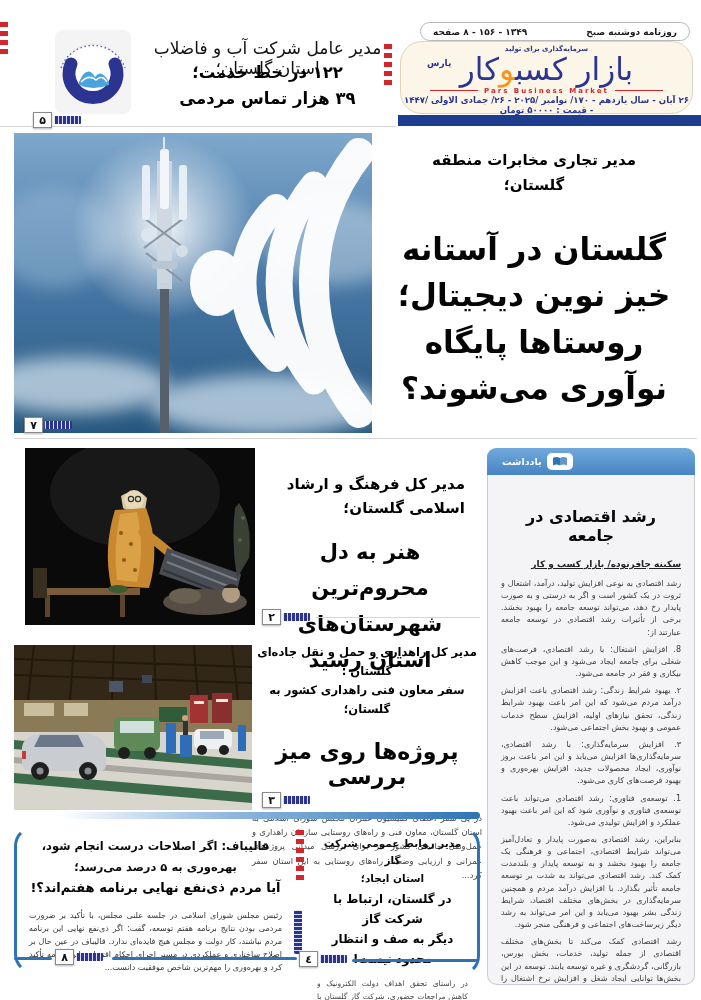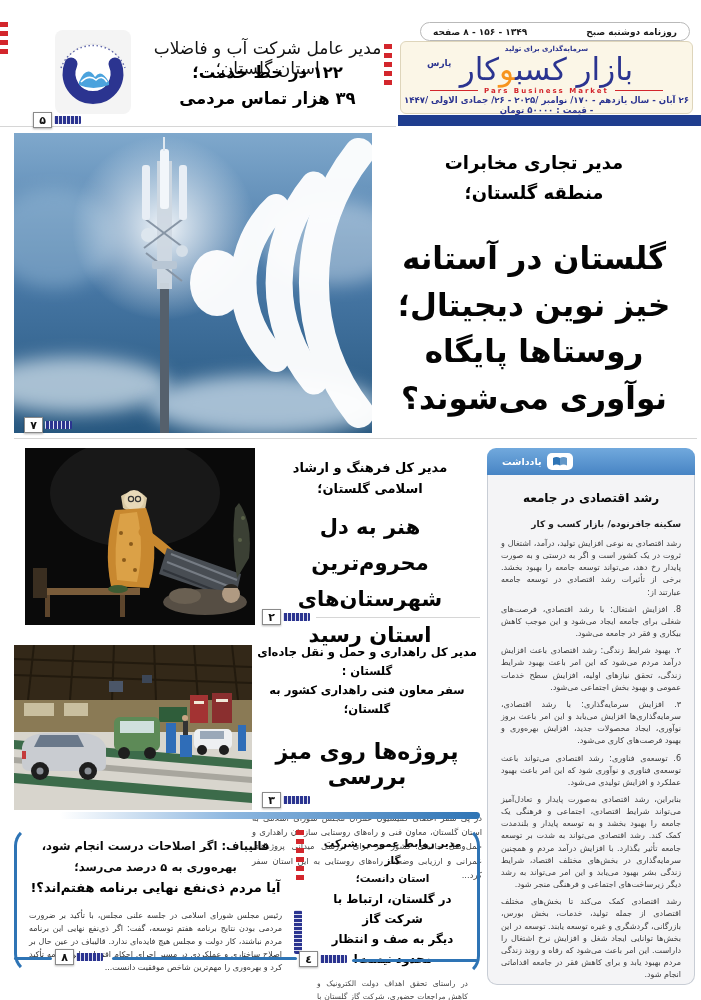--- a/index.html
+++ b/index.html
@@ -6,21 +6,21 @@
   html,body { background:#ffffff; }
   body { font-family:"DejaVu Sans", sans-serif; }
   .page { position:relative; width:701px; height:1000px; background:#fff; overflow:hidden; margin:0 auto; }
   .abs { position:absolute; }
 
   
   .issue-pill { left:420px; top:22px; width:270px; height:19px; border:1px solid #b9b9b9; border-radius:10px;
     display:flex; direction:rtl; justify-content:space-between; align-items:center; padding:0 12px;
     font-size:9px; font-weight:bold; color:#1a1a1a; background:#fff; }
   .mast-box { left:400px; top:41px; width:293px; height:73px; background:#fbf6e7; border:1px solid #ded5bb;
-    border-radius:6px; text-align:center; direction:rtl; }
+    border-radius:22px; text-align:center; direction:rtl; }
   .mast-tagline { font-size:7px; color:#2b3490; padding-top:3px; font-weight:bold; }
   .mast-logo { font-size:31px; font-weight:normal; color:#2b3490; line-height:1.05; letter-spacing:-1px; }
   .mast-logo .vav { color:#f7941d; }
   .mast-pars { position:absolute; left:26px; top:16px; font-size:9px; font-weight:bold; color:#2b3490; }
   .mast-en { display:flex; align-items:center; justify-content:center; gap:6px; margin-top:1px; }
   .mast-en span { font-size:7px; letter-spacing:2px; color:#d3262c; font-weight:bold; }
   .mast-en i { display:block; width:48px; height:1px; background:#d3262c; }
   .mast-date { font-size:8.6px; color:#2b3490; font-weight:bold; margin-top:0; }
   .navy-bar { left:398px; top:115px; width:303px; height:11px; background:#1f3d8e; }
   .rule { background:#d6d6d6; height:1px; }
@@ -40,26 +40,26 @@
   .pnum { width:19px; height:16px; background:#fff; border:1px solid #8a8a8a; box-shadow:0 1px 2px rgba(0,0,0,.3);
     font-size:11px; font-weight:bold; display:flex; align-items:center; justify-content:center; color:#111; }
   .pstrip { width:27px; height:8px; background:#2b3490; border-radius:1px;
     background-image:repeating-linear-gradient(90deg, rgba(255,255,255,.85) 0 1px, transparent 1px 4px); }
 
   
   .photo { display:block; }
 
   
   .telecom-text { left:378px; top:148px; width:312px; direction:rtl; text-align:center; }
-  .telecom-kicker { width:210px; margin:0 auto; font-size:18px; font-weight:bold; color:#000; line-height:1.65; }
+  .telecom-kicker { width:210px; margin:0 auto; font-size:15px; font-weight:bold; color:#000; line-height:1.65; }
   .telecom-head { margin-top:28px; font-size:31px; font-weight:bold; color:#050505; line-height:1.5; letter-spacing:-0.5px; }
 
   
   .culture-text { left:258px; top:458px; width:224px; direction:rtl; text-align:center; }
-  .culture-kicker { width:190px; margin:0 auto; font-size:13px; font-weight:bold; color:#000; line-height:1.6; }
+  .culture-kicker { width:190px; margin:14px auto; font-size:15px; font-weight:bold; color:#000; line-height:1.6;text-align:right; }
   .culture-head { margin-top:9px; font-size:21px; font-weight:bold; color:#050505; line-height:1.72; letter-spacing:-0.3px; }
 
   
   .roads-text { left:252px; top:643px; width:230px; direction:rtl; text-align:center; }
   .roads-kicker { font-size:11.5px; font-weight:bold; color:#000; line-height:1.65; }
   .roads-head { margin-top:20px; font-size:22px; font-weight:bold; color:#050505; }
   .roads-body { margin-top:22px; font-size:8.4px; color:#444; text-align:justify; line-height:1.7; }
   .blue-grad-bar { left:60px; top:812px; width:420px; height:7px; border-radius:4px;
     background:linear-gradient(90deg, rgba(130,175,220,0) 0%, #8fb8e0 40%, #2e74b5 100%); }
 
@@ -82,22 +82,22 @@
 
   
   .note { left:487px; top:448px; width:208px; height:537px; }
   .note-header { position:relative; height:27px; background:linear-gradient(180deg,#71a9dd,#4784c4);
     border-radius:9px 9px 0 0;padding-left:36px; }
   .note-label { position:absolute; left:15px; top:8px; font-size:9.5px; font-weight:bold; color:#fff; }
   .note-book { position:absolute; left:60px; top:5px; width:26px; height:17px; background:#fff; border-radius:5px;
     display:flex; align-items:center; justify-content:center; }
   .note-body { height:510px; background:#f4f4f6; border:1px solid #c8cdd5; border-top:none;
     border-radius:0 0 10px 10px; padding:10px 13px 8px; direction:rtl; overflow:hidden; }
-  .note-title { text-align:center; font-size:12px; font-weight:bold; color:#0a0a0a; margin-top:6px; }
-  .note-byline { text-align:right; font-size:9px; font-weight:bold; color:#222; margin:14px 0 9px; }
+  .note-title { text-align:center; font-size:16px; font-weight:bold; color:#0a0a0a; margin-top:22px; }
+  .note-byline { text-align:right; font-size:9px; font-weight:bold; color:#222; margin:14px 0 9px;text-decoration:underline; }
   .note-p { font-size:8px; line-height:1.52; color:#3a3a3a; text-align:justify; margin-bottom:5px; }
 </style>
 </head>
 <body>
 
 <div class="page">
 
   <div class="abs dashcol" style="left:0;top:22px">
       <i></i>
       <i></i>
@@ -350,21 +350,21 @@
       <i></i>
       <i></i>
       <i></i>
       <i></i>
     </div>
   <div class="abs vstrip"></div>
 
   <div class="abs gas-box">
     <div class="gas-kicker">
       <div>مدیر روابط عمومی شرکت گاز</div>
-      <div>استان دانست؛</div>
+      <div>استان ایجاد؛</div>
     </div>
     <div class="gas-head">
       <div>در گلستان، ارتباط با شرکت گاز</div>
       <div>دیگر به صف و انتظار محدود نیست!</div>
     </div>
     <div class="gas-body">در راستای تحقق اهداف دولت الکترونیک و کاهش مراجعات حضوری، شرکت گاز گلستان با بهره‌گیری از بسترهای دیجیتال، سامانه‌های تلفنی و الکترونیکی متعددی را برای برقراری ارتباط مؤثر، سریع و شفاف با مشترکان راه‌اندازی کرده است...</div>
   </div>
   <div class="abs bluerule" style="left:352px;top:959px;width:126px"></div>
   <div class="abs pbadge" style="left:299px;top:951px">
     <span class="pnum">٤</span>
@@ -381,20 +381,20 @@
           </svg>
       </span>
     </div>
     <div class="note-body">
       <div class="note-title">رشد اقتصادی در جامعه</div>
       <div class="note-byline">سکینه جافرنوده/ بازار کسب و کار</div>
       <p class="note-p">رشد اقتصادی به نوعی افزایش تولید، درآمد، اشتغال و ثروت در یک کشور است و اگر به درستی و به صورت پایدار رخ دهد، می‌تواند توسعه جامعه را بهبود بخشد. برخی از تأثیرات رشد اقتصادی در توسعه جامعه عبارتند از:</p>
       <p class="note-p">8. افزایش اشتغال: با رشد اقتصادی، فرصت‌های شغلی برای جامعه ایجاد می‌شود و این موجب کاهش بیکاری و فقر در جامعه می‌شود.</p>
       <p class="note-p">۲. بهبود شرایط زندگی: رشد اقتصادی باعث افزایش درآمد مردم می‌شود که این امر باعث بهبود شرایط زندگی، تحقق نیازهای اولیه، افزایش سطح خدمات عمومی و بهبود بخش اجتماعی می‌شود.</p>
       <p class="note-p">۳. افزایش سرمایه‌گذاری: با رشد اقتصادی، سرمایه‌گذاری‌ها افزایش می‌یابد و این امر باعث بروز نوآوری، ایجاد محصولات جدید، افزایش بهره‌وری و بهبود فرصت‌های کاری می‌شود.</p>
-      <p class="note-p">6. توسعه‌ی فناوری: رشد اقتصادی می‌تواند باعث توسعه‌ی فناوری و نوآوری شود که این امر باعث بهبود عملکرد و افزایش تولیدی می‌شود.</p>
+      <p class="note-p">1. توسعه‌ی فناوری: رشد اقتصادی می‌تواند باعث توسعه‌ی فناوری و نوآوری شود که این امر باعث بهبود عملکرد و افزایش تولیدی می‌شود.</p>
       <p class="note-p">بنابراین، رشد اقتصادی به‌صورت پایدار و تعادل‌آمیز می‌تواند شرایط اقتصادی، اجتماعی و فرهنگی یک جامعه را بهبود بخشد و به توسعه پایدار و بلندمدت کمک کند. رشد اقتصادی می‌تواند به شدت بر توسعه جامعه تأثیر بگذارد. با افزایش درآمد مردم و همچنین سرمایه‌گذاری در بخش‌های مختلف اقتصاد، شرایط زندگی بشر بهبود می‌یابد و این امر می‌تواند به رشد دیگر زیرساخت‌های اجتماعی و فرهنگی منجر شود.</p>
       <p class="note-p">رشد اقتصادی کمک می‌کند تا بخش‌های مختلف اقتصادی از جمله تولید، خدمات، بخش بورس، بازرگانی، گردشگری و غیره توسعه یابند. توسعه در این بخش‌ها توانایی ایجاد شغل و افزایش نرخ اشتغال را داراست. این امر باعث می‌شود که رفاه و روند زندگی مردم بهبود یابد و برای کاهش فقر در جامعه اقداماتی انجام شود.</p>
 
     </div>
   </div>
 
 </div>
 
 </body></html>

